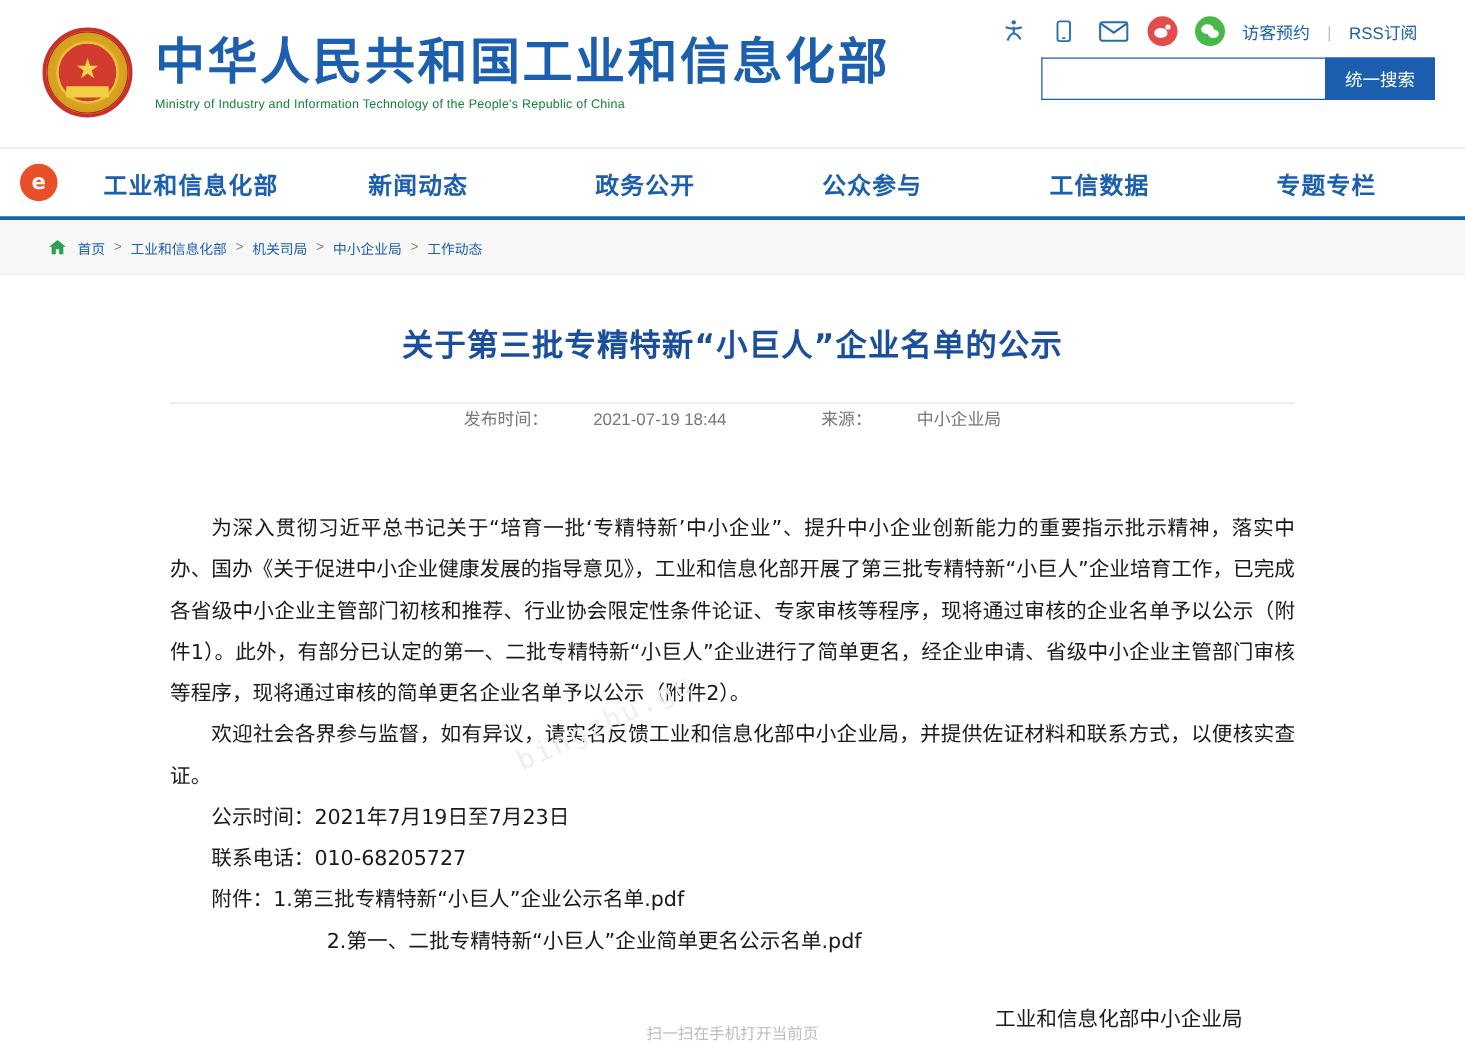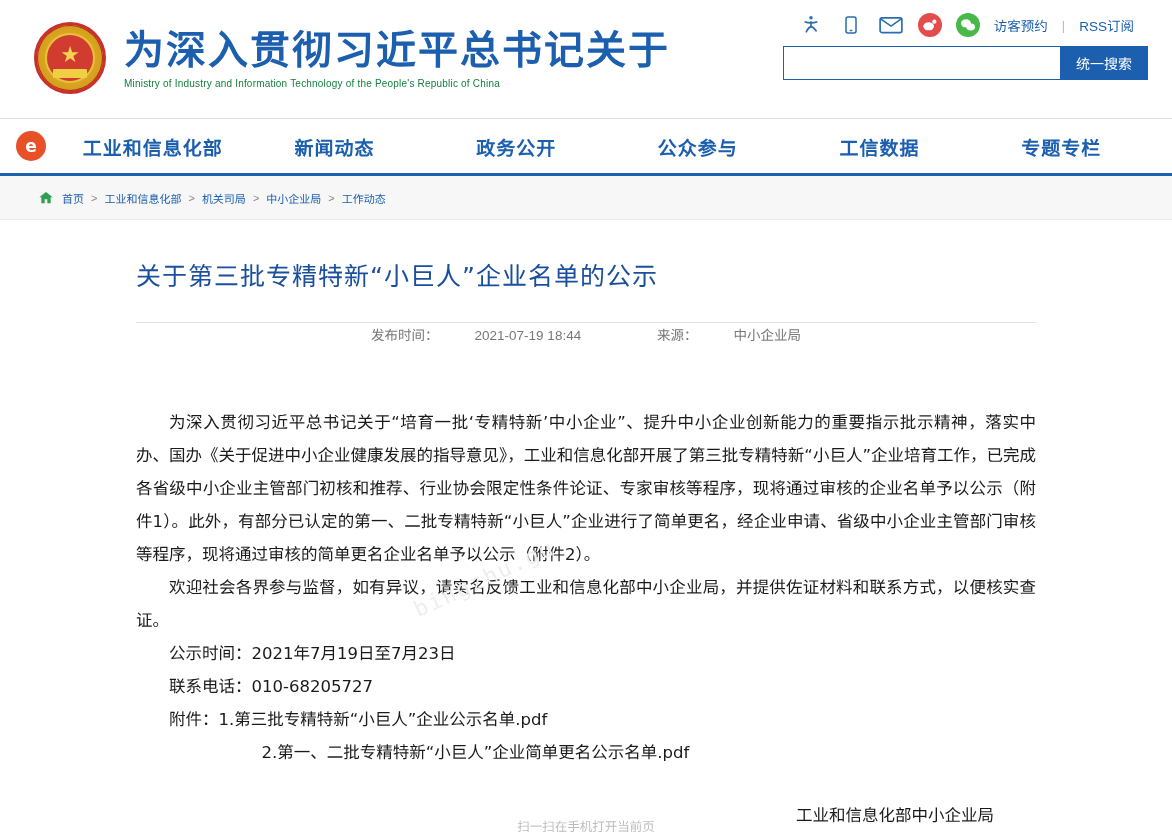--- a/index.html
+++ b/index.html
@@ -101,21 +101,21 @@
   .ic.circle-red { background: #e24c4c; }
   .ic.circle-green { background: #46b949; }
   .toplink { color: #1b5fae; text-decoration: none; font-size: 13.5px; }
   .topsep { color: #bbb; }
 
   
   .searchbox {
     position: absolute;
     right: 24px; top: 46px;
     display: flex;
-    width: 365px;
+    width: 315px;
     height: 34px;
   }
   .searchbox input {
     flex: 1;
     border: 1px solid #1b5fae;
     border-right: none;
     height: 34px;
     padding: 0 8px;
     font-size: 13px;
     outline: none;
@@ -197,23 +197,23 @@
   .crumbbar .sep { margin: 0 7px; color: #888; }
 
   
   .article {
     width: 900px;
     margin: 0 auto;
     padding-top: 38px;
     position: relative;
   }
   .art-title {
-    text-align: left;
+    text-align: center;
     font-size: 25px;
-    font-weight: 400;
+    font-weight: 700;
     color: #1b4f9c;
     font-family: "DejaVu Sans", "Liberation Sans", sans-serif;
     line-height: 1.5;
     letter-spacing: 1px;
   }
   .art-meta {
     margin-top: 26px;
     border-top: 1px solid #e2e2e2;
     padding-top: 1px;
     text-align: center;
@@ -269,21 +269,21 @@
 
   <div class="header">
 
     <div class="brand">
       <div class="emblem">
         <div class="inner"></div>
         <div class="star">★</div>
         <div class="gate"></div>
       </div>
       <div class="brand-text">
-        <div class="brand-cn">为深入贯彻习近平总书记关于</div>
+        <div class="brand-cn">中华人民共和国工业和信息化部</div>
         <div class="brand-en">Ministry of Industry and Information Technology of the People's Republic of China</div>
       </div>
     </div>
 
     <div class="topicons">
       <span class="ic">
         <svg width="22" height="22" viewBox="0 0 24 24" fill="none" stroke="#2b6cb0" stroke-width="1.8">
           <circle cx="12" cy="4.2" r="1.9" fill="#2b6cb0" stroke="none"></circle>
           <path d="M5 8.5c4.5 1.6 9.5 1.6 14 0"></path>
           <path d="M12 8v6"></path>

